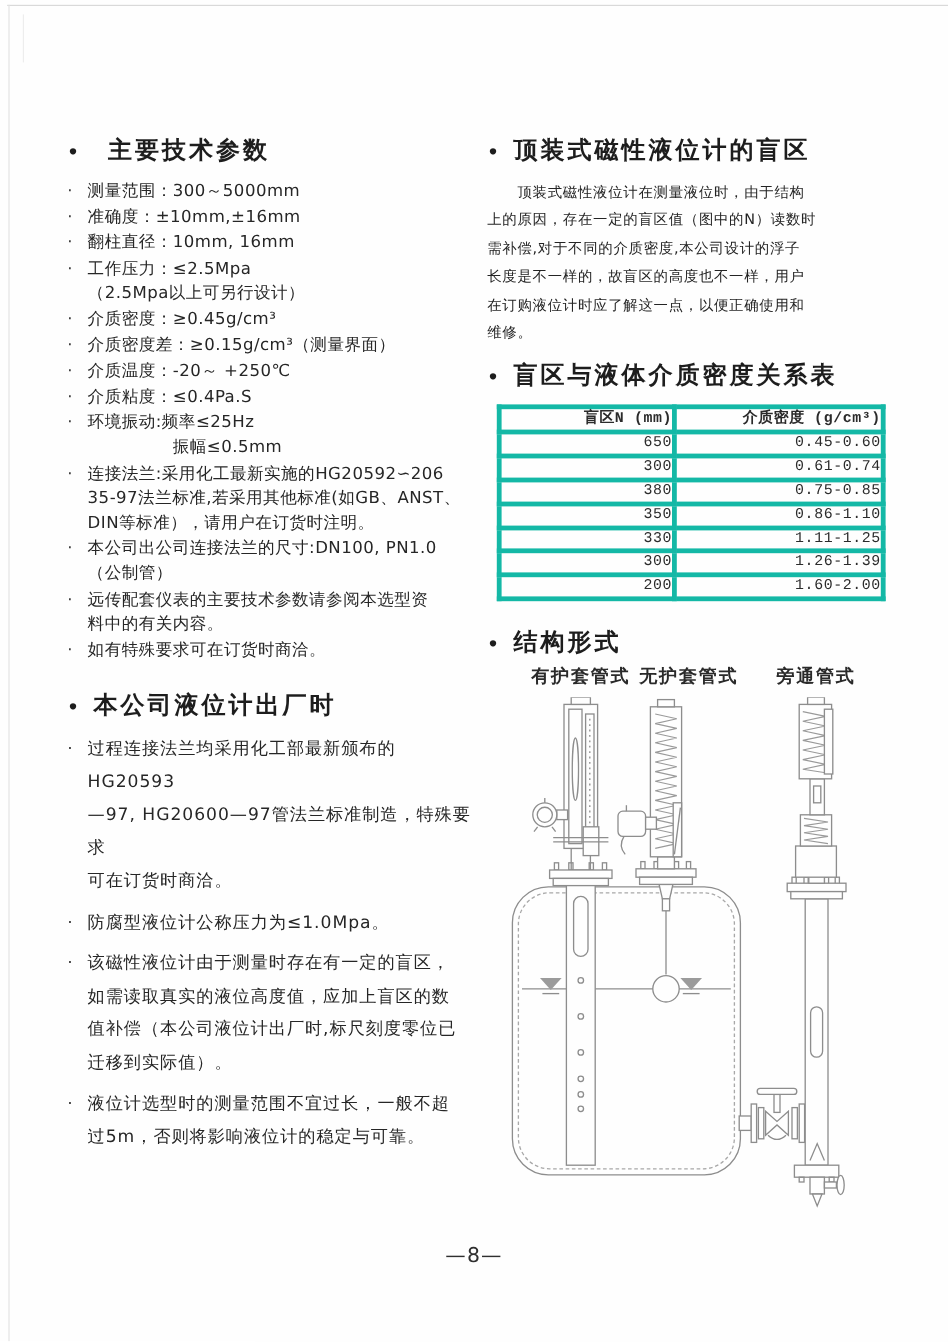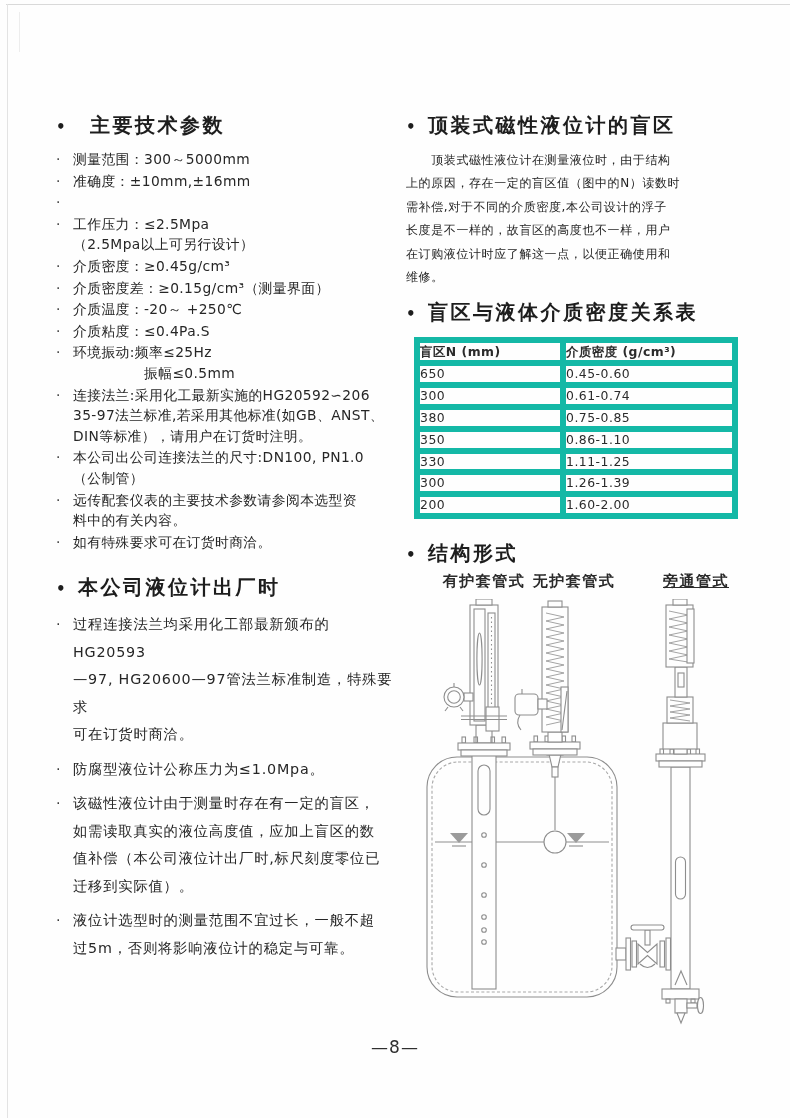--- a/index.html
+++ b/index.html
@@ -36,36 +36,36 @@
   .para {
     white-space:pre-line; font-size:12px; line-height:23.4px;
     letter-spacing:0.6px; margin:8px 0 10px 0; color:#242424;
   }
   .tbl-title { margin-top:2px; margin-bottom:10px; }
   table.density {
     border-collapse:collapse; margin-left:8px; width:324px;
     font-size:12.4px; color:#2b2b2b; table-layout:fixed;
   }
   table.density th, table.density td {
-    border:6px solid #14b8a6; text-align:left; padding:0;
-    height:15.8px; line-height:15.8px; letter-spacing:0.5px;
+    border:4px solid #14b8a6; text-align:right; padding:0;
+    height:15.8px; line-height:15.8px; letter-spacing:0.5px;font-family:Liberation Mono, monospace;
   }
   table.density th { font-weight:bold; height:17px; }
   table.density col.c1 { width:146px; }
 
   .struct-title { margin-top:21px; margin-bottom:4px; }
   .diagram-wrap { position:relative; height:478px; }
   .dlabel {
     position:absolute; top:0; transform:translateX(-50%);
     font-size:15px; font-weight:bold; letter-spacing:1.5px;
     color:#2a2a2a; white-space:nowrap;
   }
   .dlabel.l1 { left:78px;text-align:center; }
   .dlabel.l2 { left:168px; }
-  .dlabel.l3 { left:290px;text-decoration:underline; }
+  .dlabel.l3 { left:274px; }
   .diagram-svg { position:absolute; left:-2px; top:27px; }
 
   .page-num {
     position:absolute; left:0; right:0; top:1037px;
     text-align:center; font-size:17px; letter-spacing:1px; color:#2f2f2f;
   }
 </style>
 </head>
 <body>
 
@@ -85,20 +85,21 @@
       <div class="item">
           <span class="dot">·</span>
           <span class="txt">测量范围：300～5000mm</span>
         </div>
       <div class="item">
           <span class="dot">·</span>
           <span class="txt">准确度：±10mm,±16mm</span>
         </div>
       <div class="item">
           <span class="dot">·</span>
+          <span class="txt">翻柱直径：10mm, 16mm</span>
         </div>
       <div class="item">
           <span class="dot">·</span>
           <span class="txt">工作压力：≤2.5Mpa
 （2.5Mpa以上可另行设计）</span>
         </div>
       <div class="item">
           <span class="dot">·</span>
           <span class="txt">介质密度：≥0.45g/cm³</span>
         </div>

